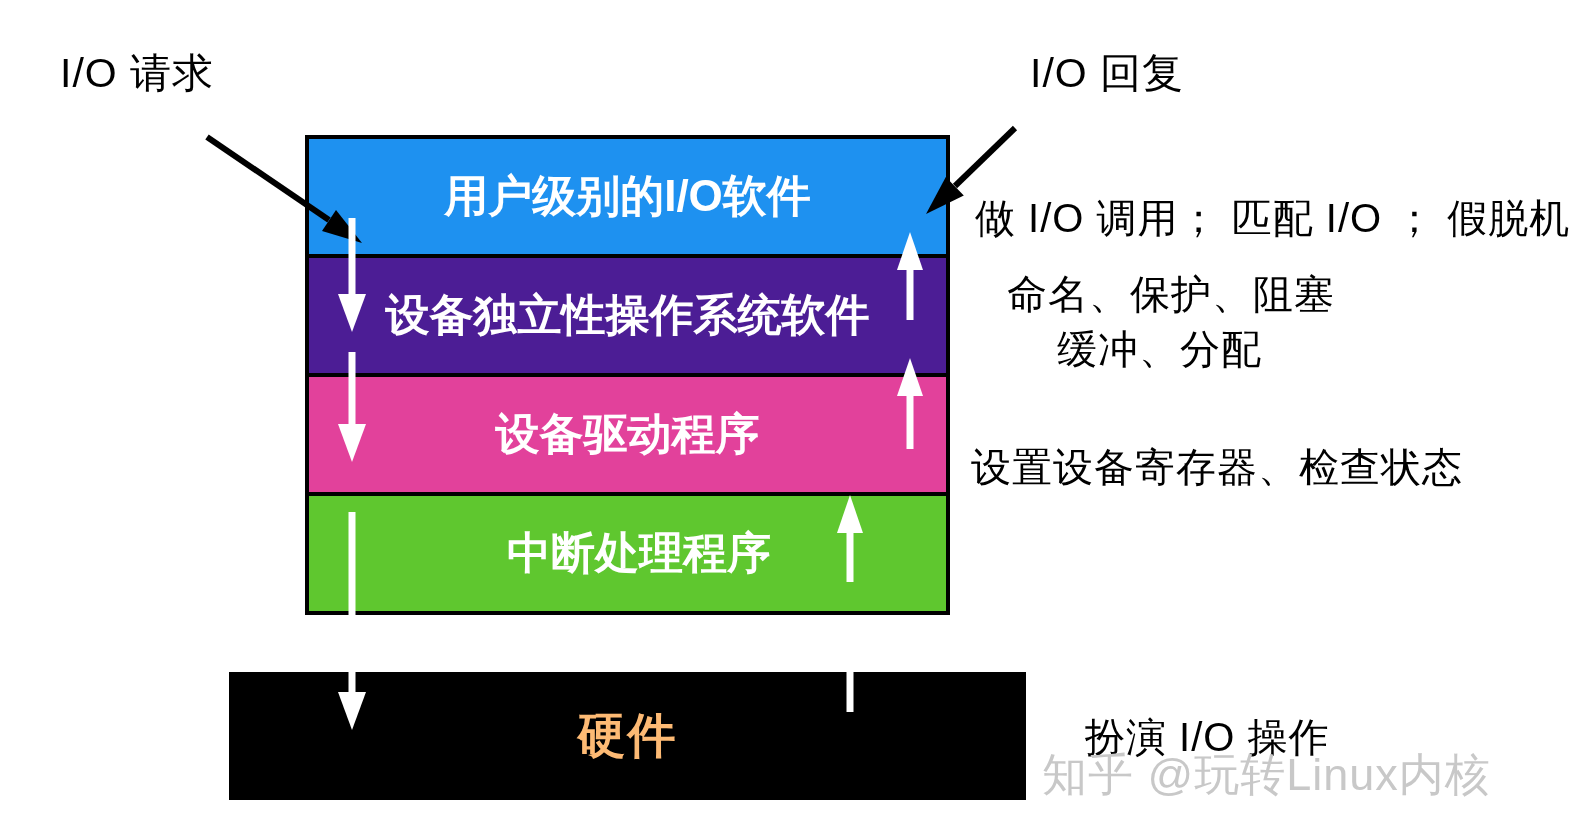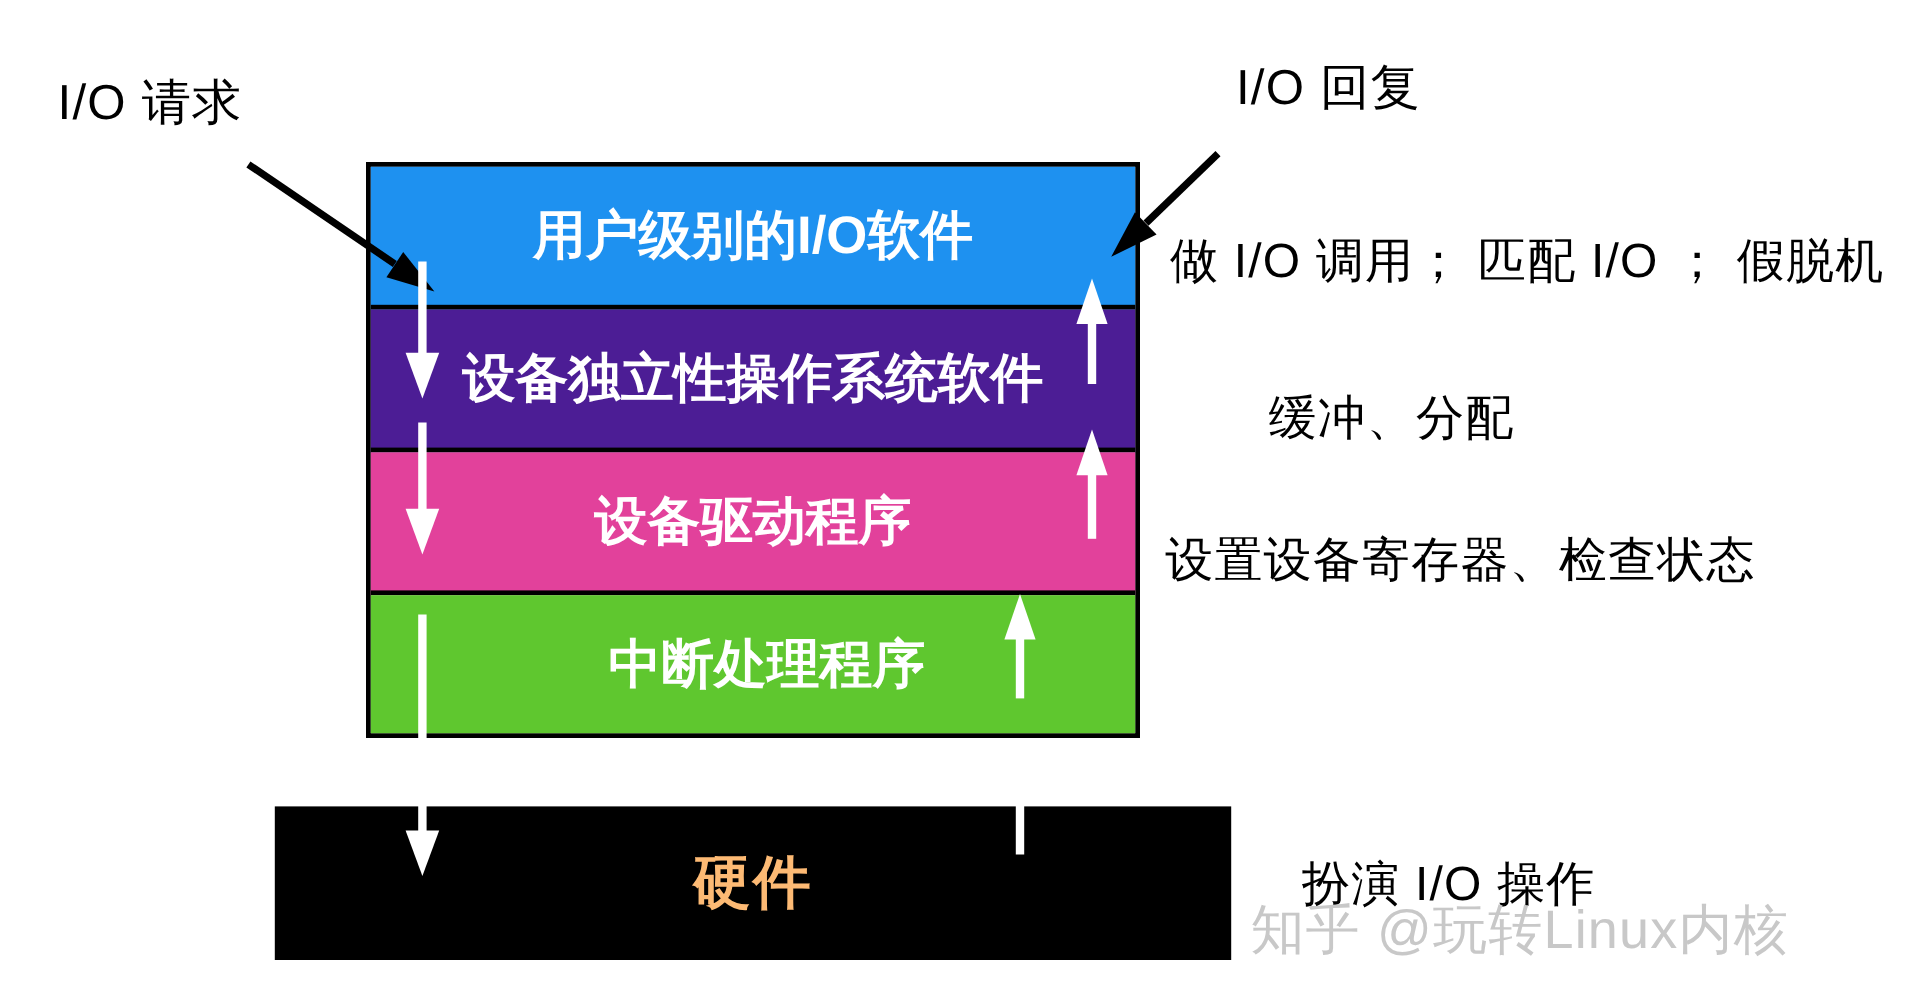--- a/index.html
+++ b/index.html
@@ -4,21 +4,21 @@
 <style>
   html,body{margin:0;padding:0;background:#fff;}
   .canvas{
     position:relative;width:1588px;height:838px;background:#ffffff;overflow:hidden;
     font-family:"Liberation Sans","DejaVu Sans",sans-serif;color:#000;
   }
   .toplabel{
     position:absolute;font-size:41px;font-weight:500;line-height:46px;
     letter-spacing:1px;white-space:nowrap;
   }
-  .lbl-request{left:48px;top:50px;margin-top:12px;}
+  .lbl-request{left:60px;top:50px;}
   .lbl-reply{left:1030px;top:50px;}
 
   .stack{
     position:absolute;left:305px;top:135px;width:645px;height:480px;
     border:4px solid #000;box-sizing:border-box;
     display:flex;flex-direction:column;
   }
   .layer{
     flex:1;display:flex;align-items:center;justify-content:center;
     border-bottom:4px solid #000;box-sizing:border-box;
@@ -72,20 +72,21 @@
     <div class="layer" style="background: rgb(95, 199, 47);">
       <span class="title">中断处理程序</span>
     </div>
   </div>
 
   <div class="hardware" style="background: rgb(0, 0, 0);">
     <span class="title">硬件</span>
   </div>
 
   <div class="annot a1">做 I/O 调用； 匹配 I/O ； 假脱机</div>
+  <div class="annot a2">命名、保护、阻塞</div>
   <div class="annot a3">缓冲、分配</div>
   <div class="annot a4">设置设备寄存器、检查状态</div>
   <div class="annot a6">扮演 I/O 操作</div>
 
   <div class="watermark">知乎 @玩转Linux内核</div>
 
   <svg class="arrows" viewBox="0 0 1588 838" xmlns="http://www.w3.org/2000/svg">
 
     <g>
       <line x1="207" y1="137" x2="329" y2="220" stroke-width="6" stroke="#000000"></line>

